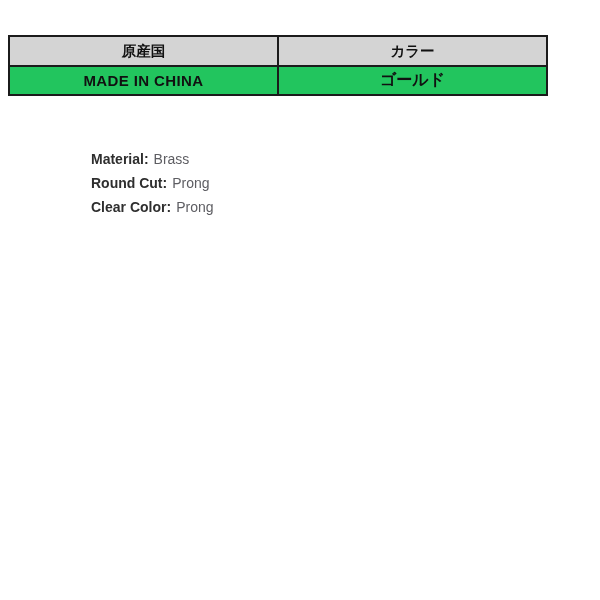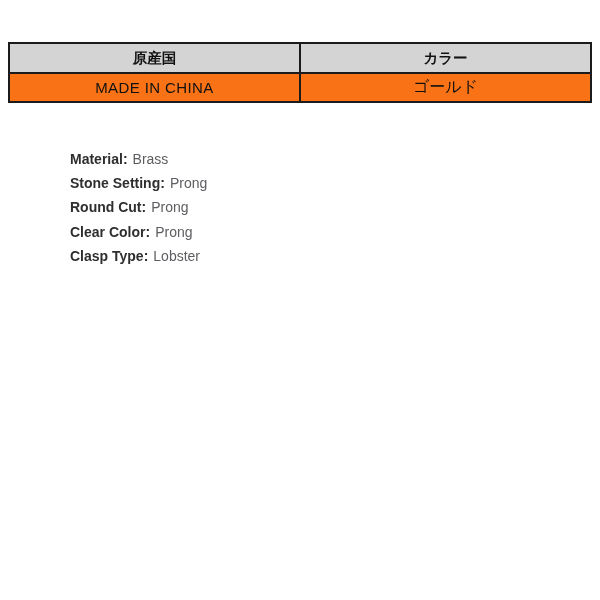--- a/index.html
+++ b/index.html
@@ -12,43 +12,43 @@
     background: #ffffff;
     position: relative;
     font-family: "Liberation Sans", sans-serif;
     overflow: hidden;
   }
 
   
   .origin-table {
     position: absolute;
     left: 8px;
-    top: 42px;
-    width: 584px;
+    top: 35px;
+    width: 540px;
     border-collapse: collapse;
     table-layout: fixed;
   }
   .origin-table th,
   .origin-table td {
     border: 2px solid #1b1b1b;
     text-align: center;
     vertical-align: middle;
     padding: 0;
   }
   .origin-table th {
     background: #d4d4d4;
     height: 28px;
     font-size: 14.5px;
     font-weight: 700;
     color: #111111;
   }
   .origin-table td {
-    background: #f97316;
+    background: #22c55e;
     height: 27px;
-    font-weight: 400;
+    font-weight: 700;
     color: #111111;
   }
   .cell-en {
     font-size: 15px;
     letter-spacing: 0.4px;
   }
   .cell-jp {
     font-size: 16px;
   }
 
@@ -56,20 +56,21 @@
   .spec-list {
     position: absolute;
     left: 70px;
     top: 147px;
   }
   .spec-line {
     line-height: 24.2px;
     height: 24.2px;
     font-size: 14px;
     white-space: nowrap;
+    margin-left: 21px;
   }
   .spec-label {
     font-weight: 700;
     color: #2e2e2e;
   }
   .spec-value {
     font-weight: 400;
     color: #5d5d62;
     margin-left: 5px;
   }
@@ -90,24 +91,18 @@
       <td class="cell-jp">ゴールド</td>
     </tr>
   </tbody>
 </table>
 
 <div class="spec-list">
   <div class="spec-line">
     <span class="spec-label">Material:</span><span class="spec-value">Brass</span>
   </div>
   <div class="spec-line">
-    <span class="spec-label">Stone Setting:</span><span class="spec-value">Prong</span>
-  </div>
-  <div class="spec-line">
     <span class="spec-label">Round Cut:</span><span class="spec-value">Prong</span>
   </div>
   <div class="spec-line">
     <span class="spec-label">Clear Color:</span><span class="spec-value">Prong</span>
   </div>
-  <div class="spec-line">
-    <span class="spec-label">Clasp Type:</span><span class="spec-value">Lobster</span>
-  </div>
 </div>
 
 </body></html>

